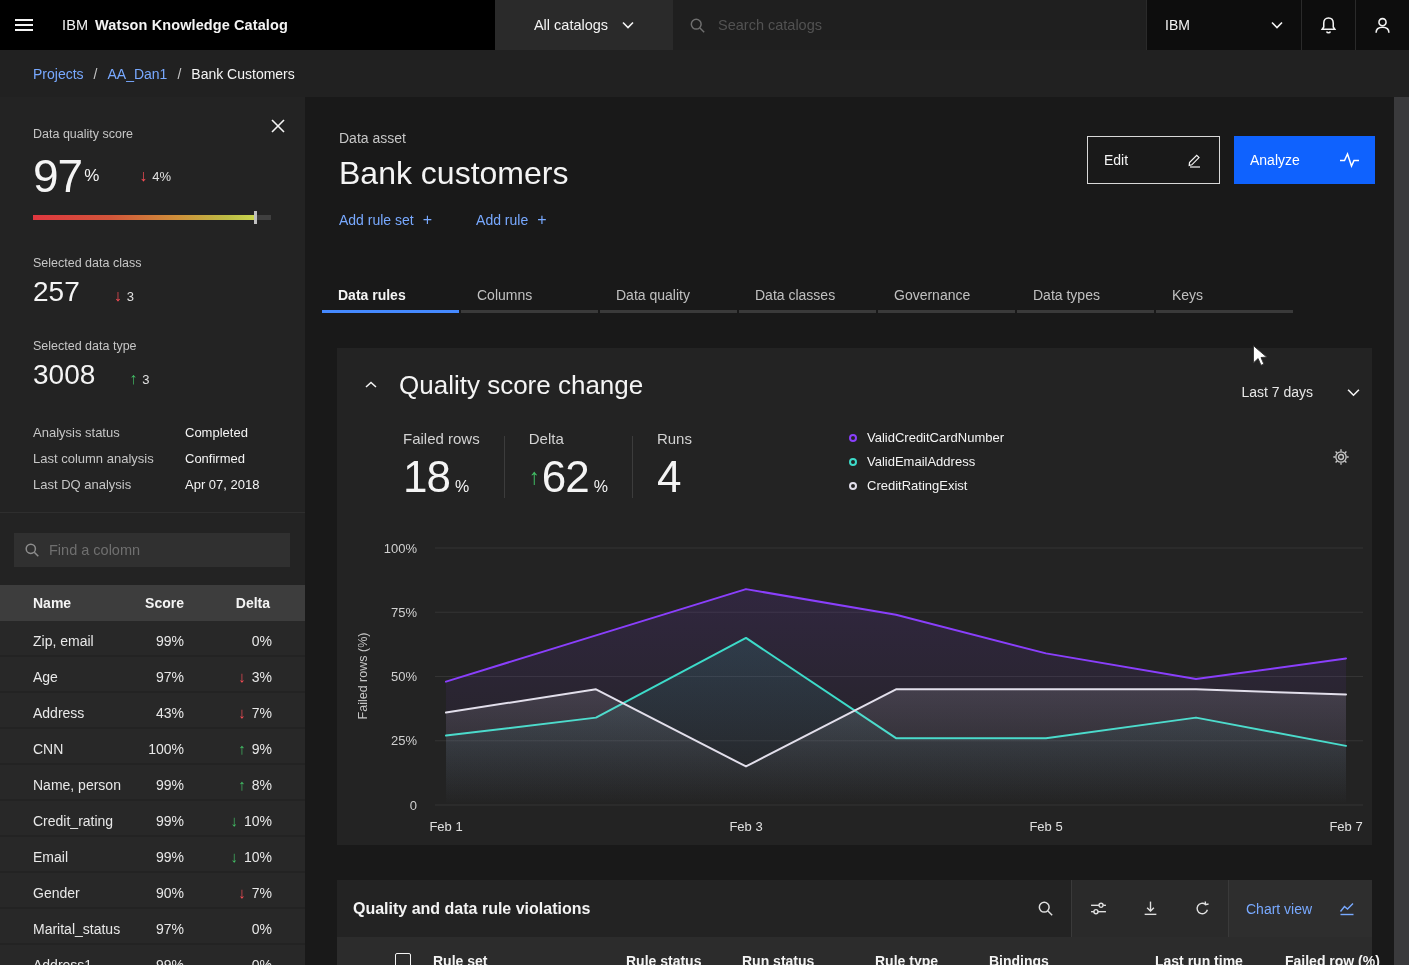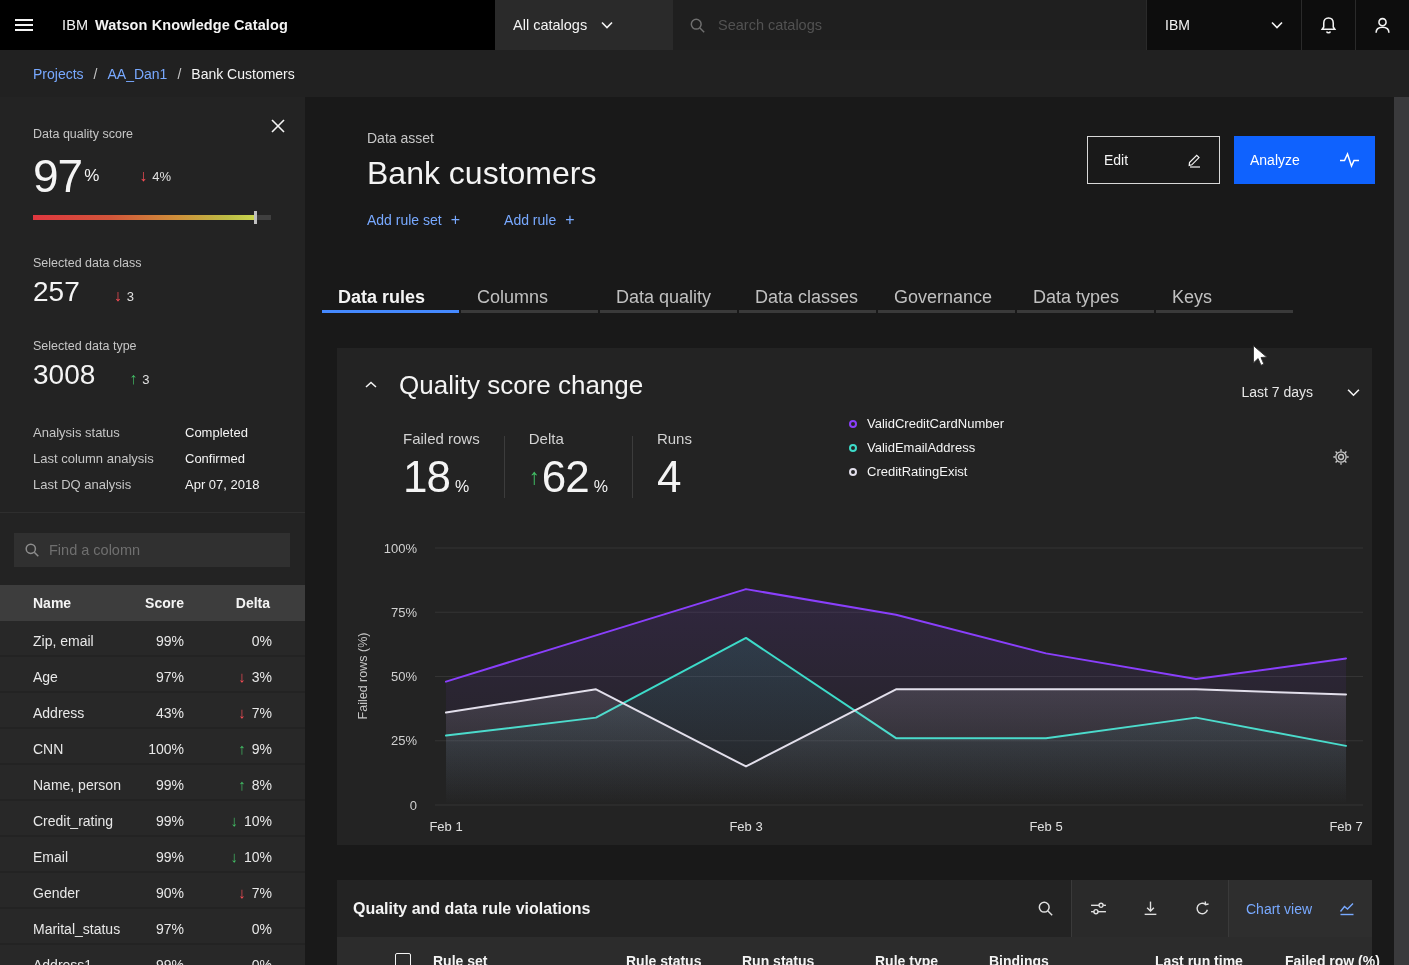--- a/index.html
+++ b/index.html
@@ -9,21 +9,21 @@
 
   
   .topbar { position:absolute; top:0; left:0; width:100%; height:50px; background:#000; display:flex; align-items:stretch; z-index:30; }
   .menu-btn { width:48px; display:flex; align-items:center; justify-content:center; cursor:pointer; }
   .hamburger { width:18px; height:12px; display:flex; flex-direction:column; justify-content:space-between; }
   .hamburger span { display:block; height:2px; background:#f4f4f4; }
   .brand { display:flex; align-items:center; gap:7px; padding-left:14px; font-size:14.5px; letter-spacing:.1px; }
   .brand .prefix { font-weight:400; }
   .brand .name { font-weight:700; }
   .topbar .spacer { flex:1; }
-  .catalog-select { width:178px; background:#2a2a2a; display:flex; align-items:center; gap:14px; padding:0 18px; font-size:14.5px; color:#f4f4f4; cursor:pointer; }
+  .catalog-select { width:178px; background:#2a2a2a; display:flex; align-items:center; gap:14px; padding:0 18px; font-size:14.5px; color:#f4f4f4; cursor:pointer;justify-content:center; }
   .search-bar { width:473px; background:#1f1f1f; display:flex; align-items:center; padding:0 16px; gap:12px; }
   .search-bar input { flex:1; background:transparent; border:none; outline:none; color:#e0e0e0; font-size:14.5px; font-family:inherit; }
   .search-bar input::placeholder { color:#525252; }
   .account-select { width:155px; background:#0d0d0d; border-left:1px solid #2a2a2a; display:flex; align-items:center; justify-content:space-between; padding:0 18px; font-size:14px; cursor:pointer; }
   .icon-btn { width:54px; border-left:1px solid #2a2a2a; background:#0d0d0d; display:flex; align-items:center; justify-content:center; cursor:pointer; }
 
   
   .breadcrumb-bar { position:absolute; top:50px; left:0; width:100%; height:47px; background:#212121; display:flex; align-items:center; padding-left:33px; font-size:14px; z-index:20; }
   .breadcrumb-bar a { color:#78a9ff; text-decoration:none; cursor:pointer; }
   .breadcrumb-bar .sep { color:#c6c6c6; margin:0 10px; }
@@ -56,50 +56,50 @@
   .col-head { height:36px; background:#3d3d3d; display:grid; grid-template-columns:1fr 60px 88px; align-items:center; padding:0 33px; font-size:14px; font-weight:700; }
   .col-head .r { text-align:right; }
   .col-row { height:34px; margin-bottom:2px; background:#282828; display:grid; grid-template-columns:1fr 60px 88px; align-items:center; padding:12px 33px; font-size:14px; color:#e8e8e8; cursor:pointer; }
   .col-row .score { text-align:right; }
   .col-row .delta { display:flex; justify-content:flex-end; align-items:baseline; gap:6px; }
   .col-row .arrow { font-size:15px; }
 
   
   .main { position:absolute; top:97px; left:305px; width:1104px; height:868px; background:#191919; overflow:hidden; }
   .scroll-strip { position:absolute; top:0; right:0; width:15px; height:100%; background:#3a3a3c; }
-  .asset-block { position:absolute; left:34px; top:33px;margin-left:28px; }
+  .asset-block { position:absolute; left:34px; top:33px; }
   .asset-label { font-size:14px; color:#c6c6c6; }
   .asset-title { margin-top:9px; font-size:32px; font-weight:400; color:#f4f4f4; }
   .rule-links { margin-top:19px; display:flex; gap:44px; }
   .rule-link { display:flex; align-items:center; gap:9px; color:#78a9ff; font-size:14px; cursor:pointer;text-align:center; }
   .rule-link .plus { font-size:16px; }
   .actions { position:absolute; top:39px; right:34px; display:flex; gap:14px;border-radius:19px; }
   .btn { height:48px; font-size:14px; display:flex; align-items:center; justify-content:space-between; padding:0 16px; cursor:pointer; font-family:inherit; }
   .btn-secondary { width:133px; background:transparent; border:1px solid #d8d8d8; color:#f4f4f4; }
   .btn-primary { width:141px; background:#0f62fe; border:none; color:#fff; }
 
   .tabs { position:absolute; top:183px; left:17px; display:flex; }
-  .tab { width:137px; margin-right:2px; height:33px; padding:7px 0 0 16px; font-size:18px; color:#c0c0c0; border-bottom:3px solid #3a3a3a; cursor:pointer; white-space:nowrap; }
+  .tab { width:137px; margin-right:2px; height:33px; padding:7px 0 0 16px; font-size:14px; color:#c0c0c0; border-bottom:3px solid #3a3a3a; cursor:pointer; white-space:nowrap; }
   .tab.active { color:#f4f4f4; font-weight:700; border-bottom-color:#4589ff; }
 
   
   .card { background:#232323; position:absolute; left:32px; width:1035px; }
   .chart-card { top:251px; height:497px; }
   .collapse-caret { position:absolute; left:28px; top:33px; cursor:pointer; }
   .chart-title { position:absolute; left:62px; top:22px; font-size:26px; font-weight:400; color:#f4f4f4; }
   .range-select { position:absolute; top:36px; right:12px; display:flex; align-items:center; gap:34px; font-size:14px; color:#e8e8e8; cursor:pointer; }
   .stats { position:absolute; left:66px; top:82px; display:flex; align-items:flex-start; }
   .stat { margin-right:0; }
   .stat-label { font-size:15px; color:#d2d2d2; }
   .stat-value { display:flex; align-items:baseline; margin-top:5px; }
   .stat-num { font-size:44px; font-weight:300; color:#f4f4f4; letter-spacing:-1px; }
   .stat-unit { font-size:16px; color:#f4f4f4; margin-left:5px; }
   .stat-arrow { font-size:22px; margin-right:2px; align-self:center; }
   .stat-div { width:1px; background:#3c3c3c; height:62px; margin:6px 24px 0 24px; }
-  .legend { position:absolute; left:512px; top:68px; }
+  .legend { position:absolute; left:512px; top:82px; }
   .legend-item { display:flex; align-items:center; gap:10px; margin-bottom:9px; font-size:13px; color:#f4f4f4; }
   .legend-dot { width:8px; height:8px; border-radius:50%; border:2px solid; }
   .gear { position:absolute; right:22px; top:100px; cursor:pointer; }
   .chart-svg { position:absolute; left:0; top:180px; }
 
   
   .violations-card { top:783px; height:182px; }
   .v-titlerow { position:relative; height:57px; display:flex; align-items:center; }
   .v-title { font-size:16px; font-weight:700; padding-left:16px; }
   .v-toolbar { position:absolute; right:0; top:0; height:57px; display:flex; align-items:stretch; }

